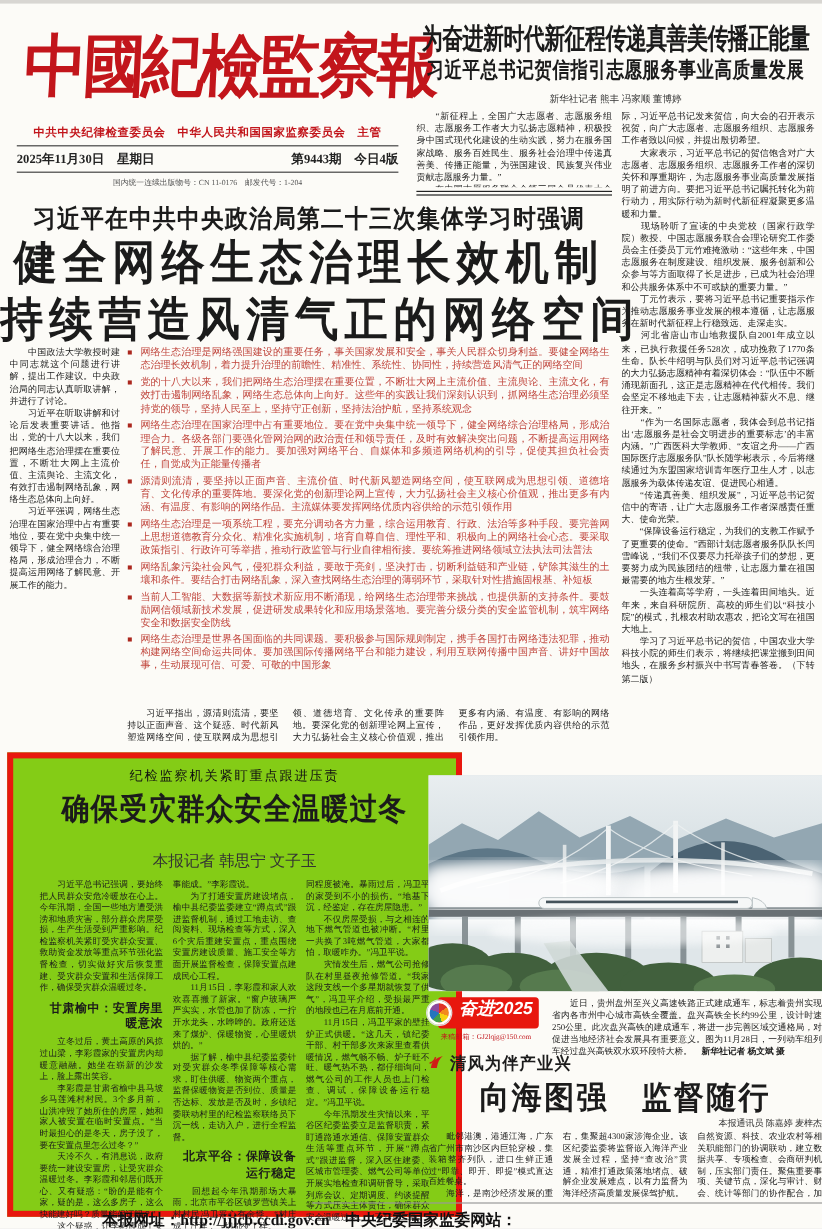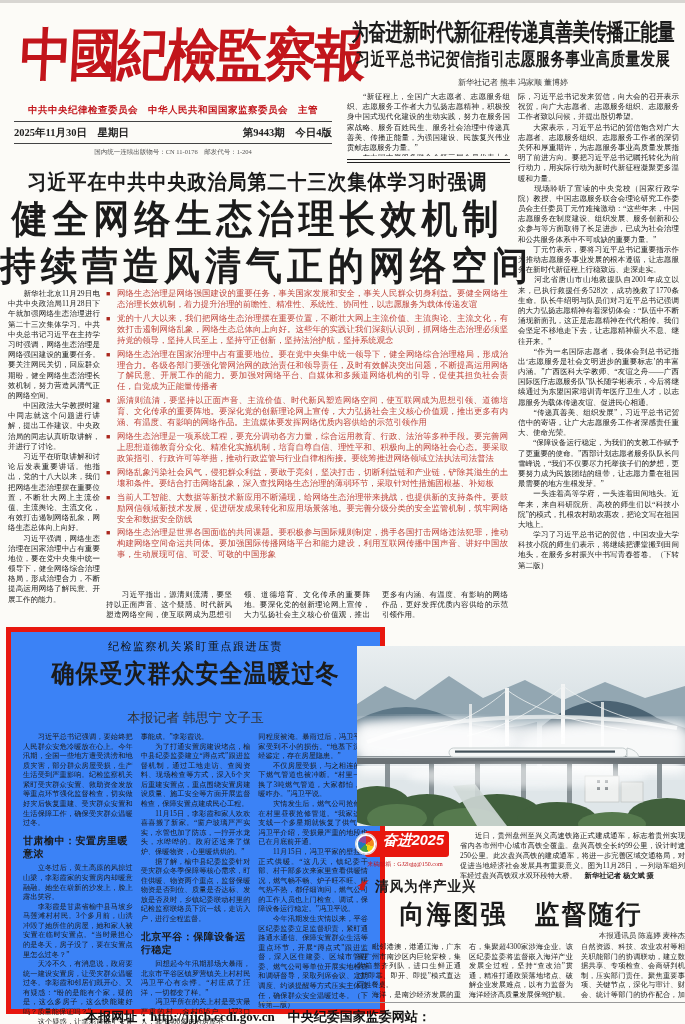--- a/index.html
+++ b/index.html
@@ -42,30 +42,30 @@
          letter-spacing:5px;white-space:nowrap;transform:scaleY(1.08);transform-origin:center top}
   .st-c1{left:8px;top:289px;width:92px;height:352px}
   .bullets{left:106px;top:289px;width:402px;height:296px;overflow:hidden}
   .bullet{position:relative;padding-left:11px;margin-bottom:3px;color:#c0453c;font-size:8.4px;
           line-height:1.3;text-align:justify}
   .bullet::before{content:"■";position:absolute;left:0;top:1px;color:#ab271e;font-size:7px}
   .st-tail{left:106px;top:590px;width:402px;height:50px;column-count:3;column-gap:12px;
            font-size:7.5px;line-height:1.36;text-align:justify;overflow:hidden}
 
   
-  .relief{left:6px;top:627px;width:379px;height:387px;border:5px solid #e8170e;background:#3b82f6;
-          padding:5px 12px 6px}
+  .relief{left:6px;top:627px;width:379px;height:387px;border:5px solid #e8170e;background:#84cc16;
+          padding:5px 22px 6px}
   .rel-kick{text-align:center;font-size:11px;color:#111;letter-spacing:1.5px;margin-top:2px}
   .rel-hl{text-align:center;font-size:23px;font-weight:900;letter-spacing:1px;margin-top:3px;
           transform:scaleY(1.1);transform-origin:center top}
   .rel-by{text-align:center;font-size:13px;color:#333;margin-top:21px}
   .rel-cols{display:flex;gap:8px;margin-top:6px;height:300px;overflow:hidden}
   .rel-col{flex:1;font-size:7.2px;line-height:1.33;text-align:justify;overflow:hidden}
   .rel-col p{margin:0}
-  .rel-sub{text-align:left;font-size:10px;margin:5px 0 4px;letter-spacing:.5px}
+  .rel-sub{text-align:right;font-size:10px;margin:5px 0 4px;letter-spacing:.5px}
 
   
   .photo{left:357px;top:646px;width:328px;height:180px;overflow:hidden;background:#dfe6e9}
   .cap-row{left:357px;top:831px;width:328px;display:flex;gap:7px}
   .fj-wrap{width:96px;flex:none}
   .fj-badge{position:relative;margin-left:8px;width:84px;height:26px;background:#e8170e;border-radius:3px;
             display:flex;align-items:flex-start;justify-content:flex-end;padding-right:5px}
   .fj-label{color:#fff;font-size:14.5px;font-weight:900;font-style:italic;
             font-family:"Liberation Sans",sans-serif;letter-spacing:0px;white-space:nowrap}
   .pinwheel{position:absolute;left:-9px;top:3px;width:20px;height:20px;border-radius:50%;
@@ -124,28 +124,27 @@
       <p>　　“保障设备运行稳定，为我们的支教工作赋予了更重要的使命。”西部计划志愿者服务队队长闫雪峰说，“我们不仅要尽力托举孩子们的梦想，更要努力成为民族团结的纽带，让志愿力量在祖国最需要的地方生根发芽。”</p>
       <p>　　一头连着高等学府，一头连着田间地头。近年来，来自科研院所、高校的师生们以“科技小院”的模式，扎根农村助农惠农，把论文写在祖国大地上。</p>
       <p>　　学习了习近平总书记的贺信，中国农业大学科技小院的师生们表示，将继续把课堂搬到田间地头，在服务乡村振兴中书写青春答卷。（下转第二版）</p>
     </div>
 
   <div class="abs st-kick hd">习近平在中共中央政治局第二十三次集体学习时强调</div>
   <div class="abs st-h1 hd">健全网络生态治理长效机制</div>
   <div class="abs st-h2 hd">持续营造风清气正的网络空间</div>
   <div class="abs st-c1 bodytext">
 
-  <p>　　新华社北京11月29日电　中共中央政治局11月28日下午就加强网络生态治理进行第二十三次集体学习。中共中央总书记习近平在主持学习时强调，网络生态治理是网络强国建设的重要任务。要关注网民关切，回应群众期盼，健全网络生态治理长效机制，努力营造风清气正的网络空间。</p>
       <p>　　中国政法大学教授时建中同志就这个问题进行讲解，提出工作建议。中央政治局的同志认真听取讲解，并进行了讨论。</p>
       <p>　　习近平在听取讲解和讨论后发表重要讲话。他指出，党的十八大以来，我们把网络生态治理摆在重要位置，不断壮大网上主流价值、主流舆论、主流文化，有效打击遏制网络乱象，网络生态总体向上向好。</p>
       <p>　　习近平强调，网络生态治理在国家治理中占有重要地位，要在党中央集中统一领导下，健全网络综合治理格局，形成治理合力，不断提高运用网络了解民意、开展工作的能力。</p>
     </div>
   <div class="abs bullets">
 
-  <div class="bullet"><span>网络生态治理是网络强国建设的重要任务，事关国家发展和安全，事关人民群众切身利益。要健全网络生态治理长效机制，着力提升治理的前瞻性、精准性、系统性、协同性，以志愿服务为载体传递友谊</span></div>
+  <div class="bullet"><span>网络生态治理是网络强国建设的重要任务，事关国家发展和安全，事关人民群众切身利益。要健全网络生态治理长效机制，着力提升治理的前瞻性、精准性、系统性、协同性，持续营造风清气正的网络空间</span></div>
       <div class="bullet"><span>党的十八大以来，我们把网络生态治理摆在重要位置，不断壮大网上主流价值、主流舆论、主流文化，有效打击遏制网络乱象，网络生态总体向上向好。这些年的实践让我们深刻认识到，抓网络生态治理必须坚持党的领导，坚持人民至上，坚持守正创新，坚持法治护航，坚持系统观念</span></div>
       <div class="bullet"><span>网络生态治理在国家治理中占有重要地位。要在党中央集中统一领导下，健全网络综合治理格局，形成治理合力。各级各部门要强化管网治网的政治责任和领导责任，及时有效解决突出问题，不断提高运用网络了解民意、开展工作的能力。要加强对网络平台、自媒体和多频道网络机构的引导，促使其担负社会责任，自觉成为正能量传播者</span></div>
       <div class="bullet"><span>源清则流清，要坚持以正面声音、主流价值、时代新风塑造网络空间，使互联网成为思想引领、道德培育、文化传承的重要阵地。要深化党的创新理论网上宣传，大力弘扬社会主义核心价值观，推出更多有内涵、有温度、有影响的网络作品。主流媒体要发挥网络优质内容供给的示范引领作用</span></div>
       <div class="bullet"><span>网络生态治理是一项系统工程，要充分调动各方力量，综合运用教育、行政、法治等多种手段。要完善网上思想道德教育分众化、精准化实施机制，培育自尊自信、理性平和、积极向上的网络社会心态。要采取政策指引、行政许可等举措，推动行政监管与行业自律相衔接。要统筹推进网络领域立法执法司法普法</span></div>
       <div class="bullet"><span>网络乱象污染社会风气，侵犯群众利益，要敢于亮剑，坚决打击，切断利益链和产业链，铲除其滋生的土壤和条件。要结合打击网络乱象，深入查找网络生态治理的薄弱环节，采取针对性措施固根基、补短板</span></div>
       <div class="bullet"><span>当前人工智能、大数据等新技术新应用不断涌现，给网络生态治理带来挑战，也提供新的支持条件。要鼓励网信领域新技术发展，促进研发成果转化和应用场景落地。要完善分级分类的安全监管机制，筑牢网络安全和数据安全防线</span></div>
       <div class="bullet"><span>网络生态治理是世界各国面临的共同课题。要积极参与国际规则制定，携手各国打击网络违法犯罪，推动构建网络空间命运共同体。要加强国际传播网络平台和能力建设，利用互联网传播中国声音、讲好中国故事，生动展现可信、可爱、可敬的中国形象</span></div>
     </div>
   <div class="abs st-tail">　　习近平指出，源清则流清，要坚持以正面声音、这个疑惑、时代新风塑造网络空间，使互联网成为思想引领、道德培育、文化传承的重要阵地。要深化党的创新理论网上宣传，大力弘扬社会主义核心价值观，推出更多有内涵、有温度、有影响的网络作品，更好发挥优质内容供给的示范引领作用。</div>
 

